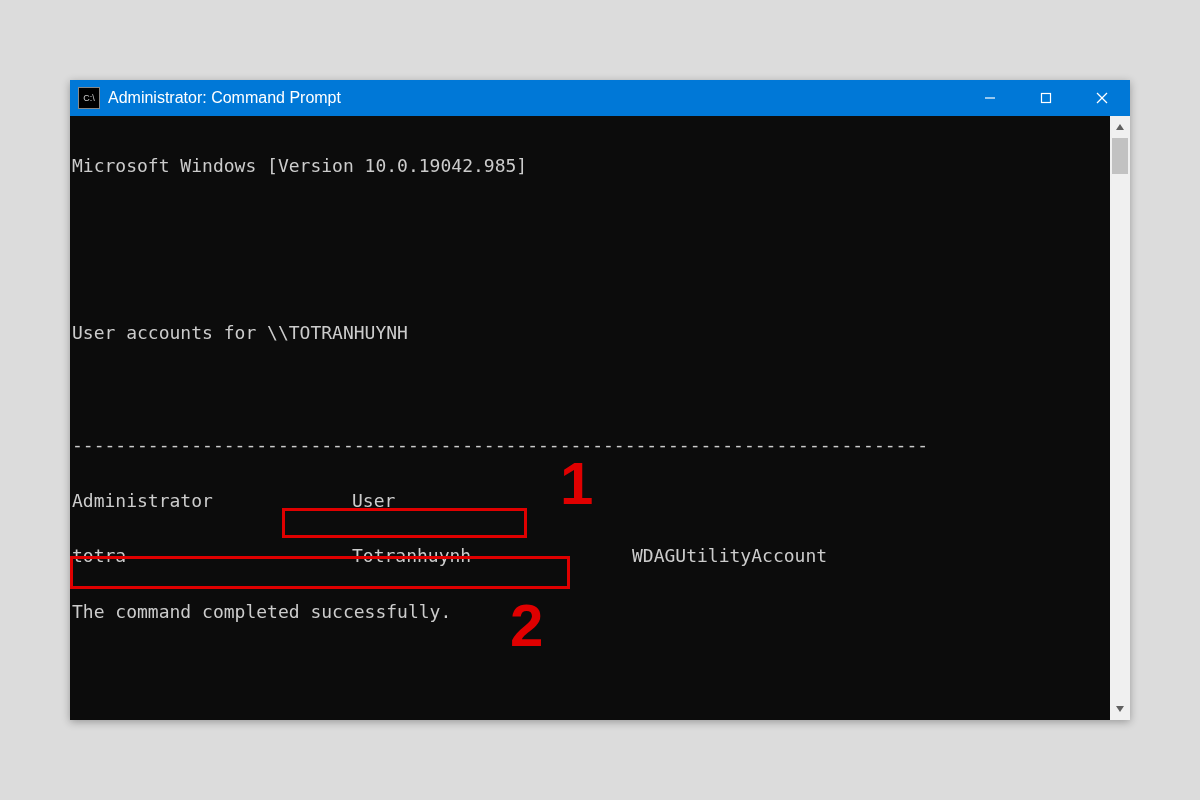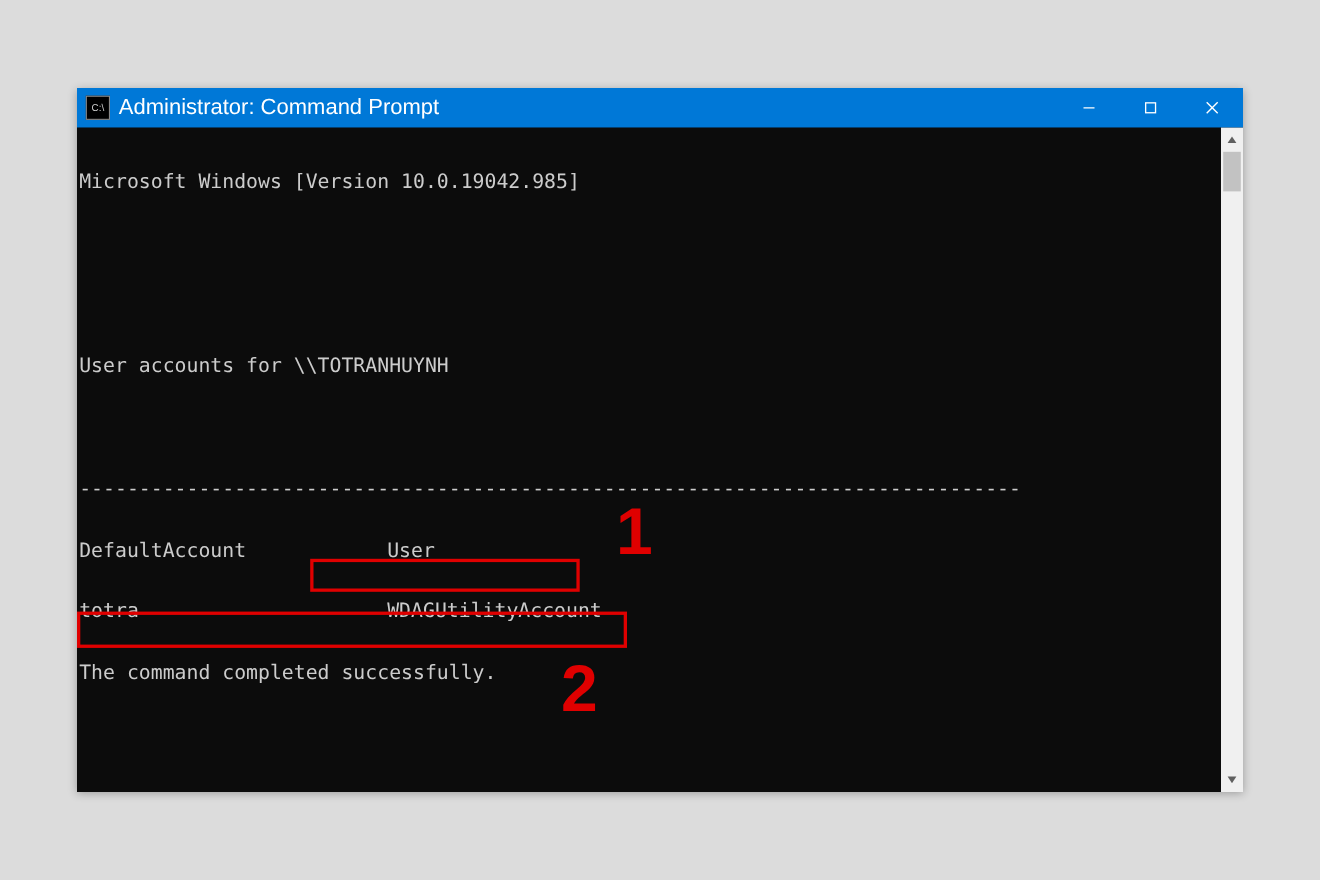--- a/index.html
+++ b/index.html
@@ -37,21 +37,21 @@
       margin-right: 6px;
       background: #000;
       border: 1px solid #888;
       font-size: 9px;
       color: #ccc;
       display: flex;
       align-items: center;
       justify-content: center;
     }
     .title-text {
-      font-size: 20px;
+      font-size: 16px;
       flex: 1;
       margin-left: 2px;
     }
     .title-controls {
       display: flex;
       height: 100%;
     }
     .title-btn {
       width: 56px;
       height: 100%;
@@ -170,22 +170,22 @@
   </div>
 
   <div class="terminal-body">
     <div class="terminal-content">
 <span class="line">Microsoft Windows [Version 10.0.19042.985]</span>
 <span class="line"> </span>
 <span class="line"> </span>
 <span class="line">User accounts for \\TOTRANHUYNH</span>
 <span class="line"> </span>
 <span class="line dash-line">-------------------------------------------------------------------------------</span>
-<span class="line users-row"><span class="user-col">DefaultAccount</span><span class="user-col">User</span></span>
-<span class="line users-row"><span class="user-col">totra</span><span class="user-col">WDAGUtilityAccount</span></span>
+<span class="line users-row"><span class="user-col">Administrator</span><span class="user-col">User</span></span>
+<span class="line users-row"><span class="user-col">totra</span><span class="user-col">Totranhuynh</span><span class="user-col">WDAGUtilityAccount</span></span>
 <span class="line">The command completed successfully.</span>
 
 
 
 
 
 
       
       <div class="annot" style="left:0;top:0;right:0;bottom:0;">
         <div class="annot-box" style="left:212px; top:392px; width:245px; height:30px;"></div>

